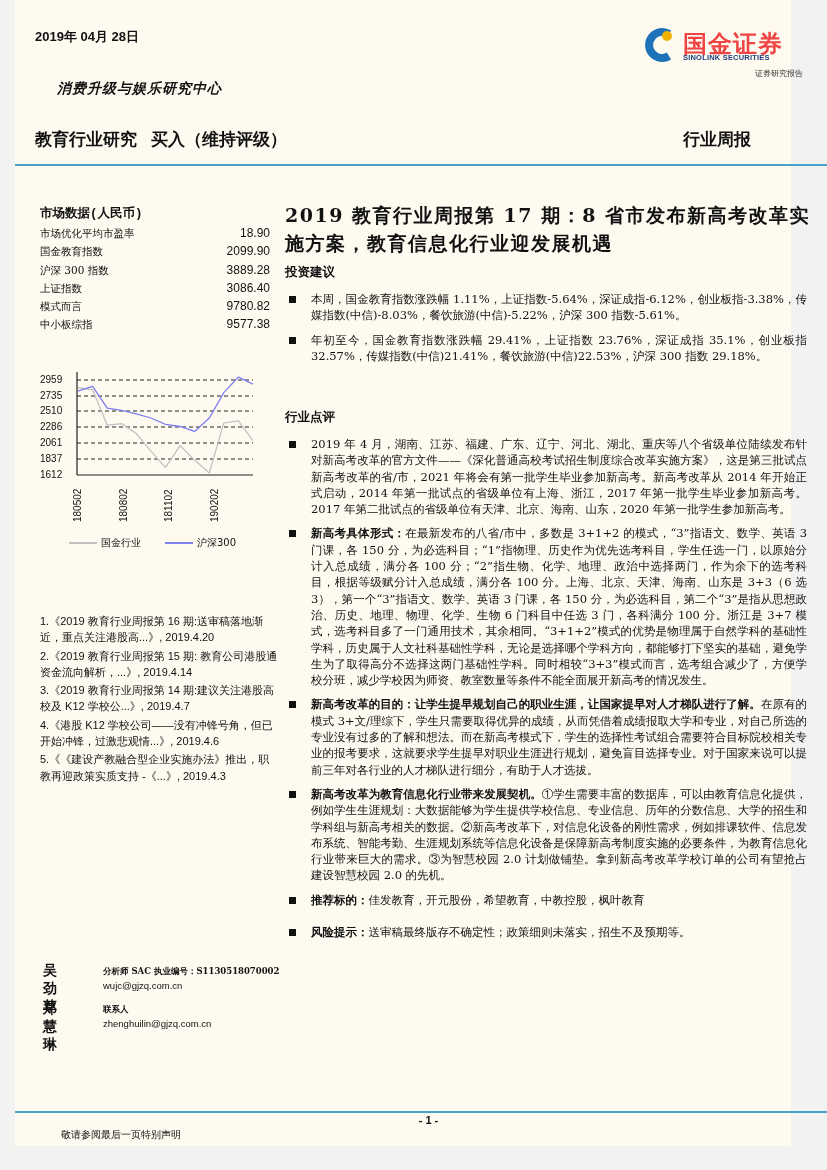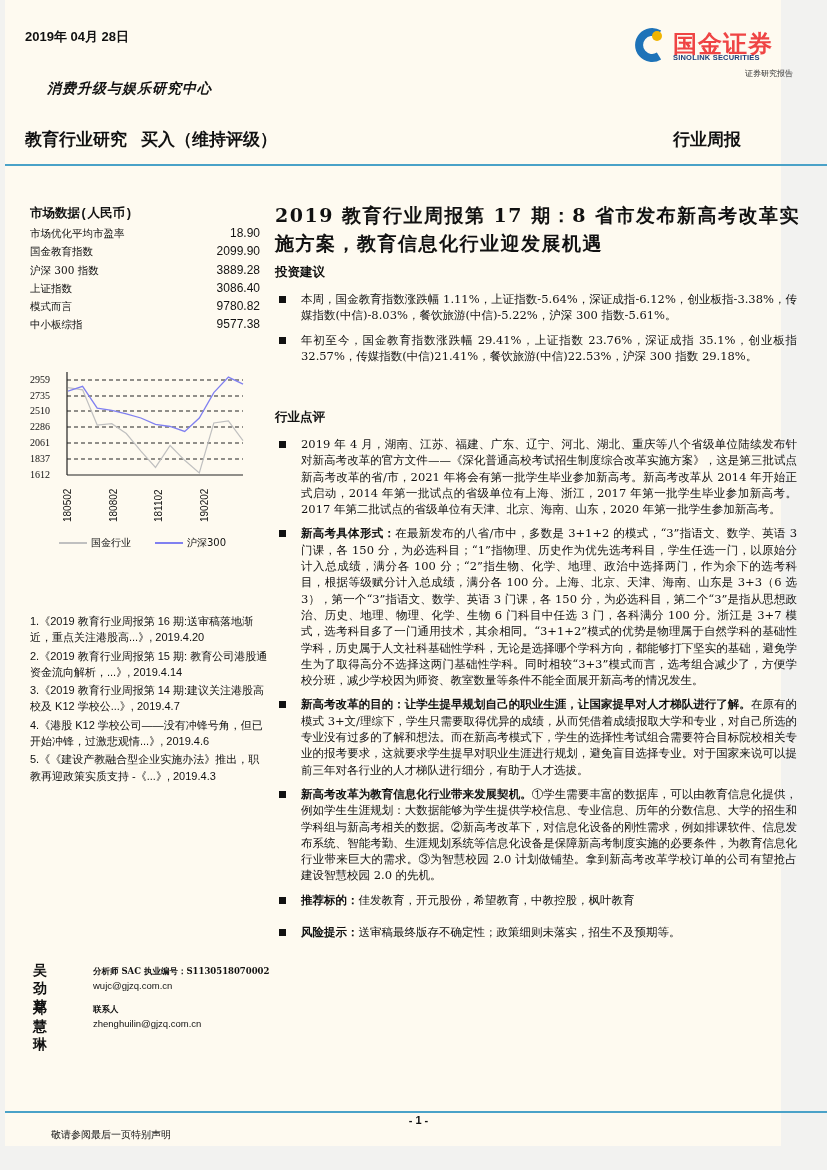--- a/index.html
+++ b/index.html
@@ -1,18 +1,18 @@
 <!DOCTYPE html>
 <html><head>
 <meta charset="utf-8">
 <style>
   html, body { margin:0; padding:0; }
   body { width:827px; height:1170px; background:#f2f2f0; position:relative; overflow:hidden;
          font-family:"DejaVu Sans","Liberation Sans",sans-serif; color:#111; }
-  .page { position:absolute; left:5px; top:0; width:776px; height:1146px; background:#fefaf0; }
+  .page { position:absolute; left:15px; top:0; width:776px; height:1146px; background:#fefaf0; }
   .abs { position:absolute; }
   .date { left:20px; top:28px; font-size:13px; font-weight:bold; font-family:"Liberation Sans",sans-serif; }
   .center-name { left:42px; top:80px; font-size:14px; font-style:italic; font-family:"DejaVu Serif",serif; font-weight:bold; letter-spacing:1px; }
   .industry { left:20px; top:128px; font-size:17px; font-weight:bold; font-family:"Liberation Sans",sans-serif; }
   .industry .rating { margin-left:14px; }
   .report-type { right:40px; top:128px; font-size:17px; font-weight:bold; font-family:"DejaVu Serif",serif; }
   .rule { left:0; width:827px; height:2px; background:#4aa2c8; }
   .logo { left:630px; top:26px; width:160px; height:56px; }
   .logo .mark { position:absolute; left:0; top:0; width:32px; height:38px; }
   .logo .cn { position:absolute; left:38px; top:2px; font-size:24px; font-weight:bold; color:#ef4444; letter-spacing:1px; font-family:"Liberation Sans",sans-serif; }
@@ -20,21 +20,21 @@
   .logo .sub { position:absolute; right:2px; top:42px; font-size:8px; color:#333; font-family:"DejaVu Serif",serif; }
 
   .left-col { left:25px; width:230px; }
   .sec-title { font-size:12.5px; font-weight:bold; font-family:Liberation Mono, monospace; }
   .mkt-table { top:205px; }
   .mkt-row { display:flex; justify-content:space-between; font-size:11px; height:18.3px; line-height:18.3px; }
   .mkt-row .k { font-family:"DejaVu Serif",serif; font-size:10.5px; }
   .mkt-row .v { font-family:"Liberation Sans",sans-serif; font-size:12px; }
 
   .chart { left:20px; top:368px; width:230px; height:200px; }
-  .ytick { position:absolute; left:5px; font-size:10px; font-family:Liberation Serif, serif; }
+  .ytick { position:absolute; left:5px; font-size:10px; font-family:Liberation Sans, sans-serif; }
   .xtick { position:absolute; font-size:10px; font-family:"Liberation Sans",sans-serif; transform:rotate(-90deg); transform-origin:left top; white-space:nowrap; }
   .legend { position:absolute; top:168px; font-size:10px; display:flex; align-items:center; }
   .legend .ln { display:inline-block; width:28px; height:1.5px; margin-right:4px; }
 
   .rel-title { top:598px; }
   .rel-list { top:613px; width:240px; font-size:11px; line-height:16.3px; }
   .rel-item { margin-bottom:2px; font-family:"Liberation Sans",sans-serif; }
 
   .analyst { left:28px; font-family:"DejaVu Serif",serif; }
   .analyst .nm { position:absolute; left:0; top:0; font-size:14px; font-weight:bold; letter-spacing:3px; }

